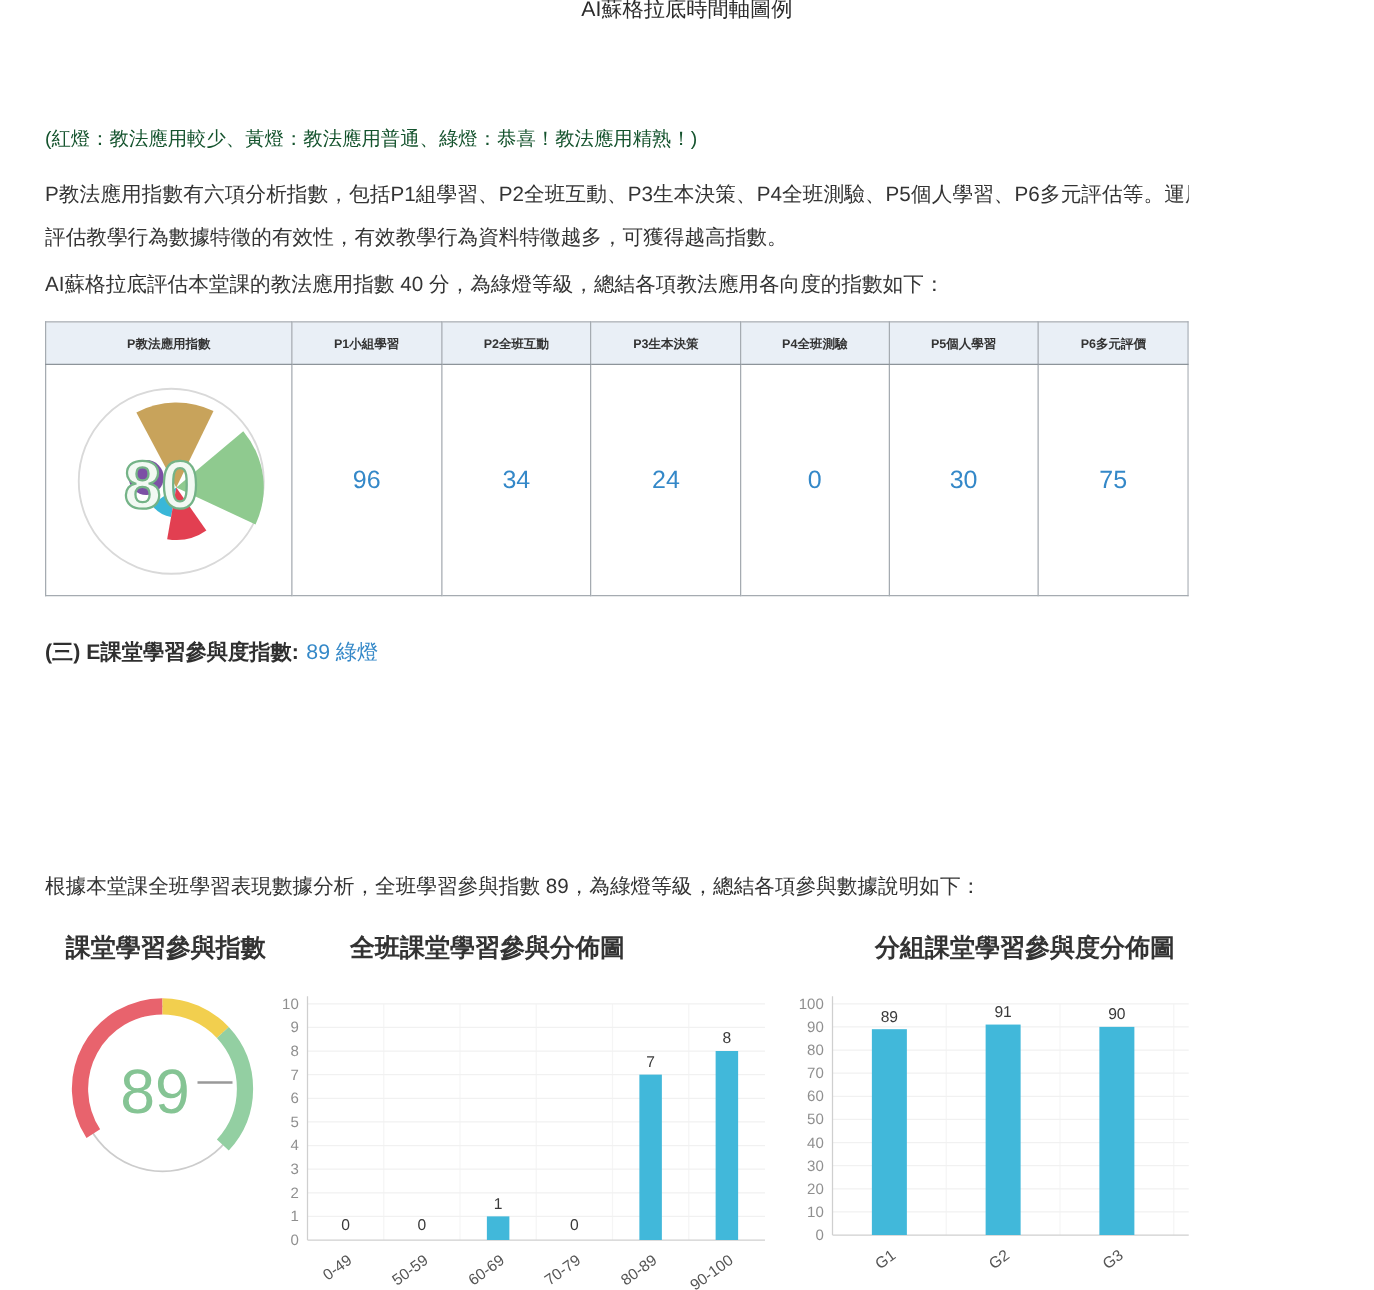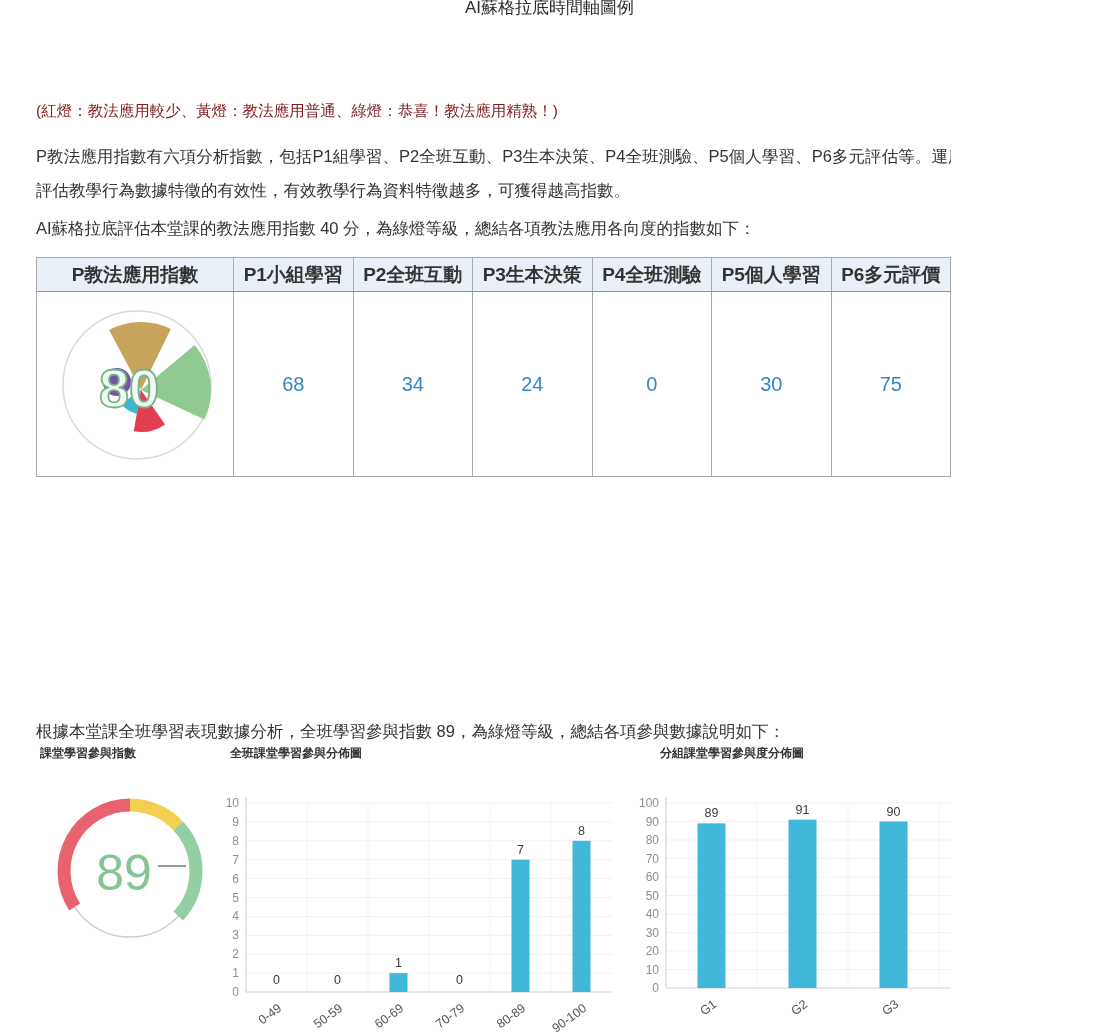--- a/index.html
+++ b/index.html
@@ -4,28 +4,28 @@
 <style>
   *{margin:0;padding:0;box-sizing:border-box}
   html,body{background:#fff}
   body{width:1099px;height:1032px;font-family:"Liberation Sans","DejaVu Sans",sans-serif;color:#333;overflow:hidden}
   #page{position:relative;width:951px;height:1032px;background:#fff;overflow:hidden}
   .abs{position:absolute}
   svg{overflow:visible;display:block}
   .doc-title{position:absolute;top:-4px;left:0;width:1099px;text-align:center;font-size:17px;color:#2b2b2b;font-weight:400}
   .h2{position:absolute;left:36px;font-size:17.5px;color:#2f2f2f;font-weight:600;white-space:nowrap}
   .h2 .blue{color:#3488c8;font-weight:600;margin-left:9px}
-  .note{position:absolute;left:36px;font-size:15.5px;color:#7f1d1d;white-space:nowrap}
+  .note{position:absolute;left:36px;font-size:15.5px;color:#14532d;white-space:nowrap}
   .para{position:absolute;left:36px;width:1028px;font-size:16.5px;line-height:34px;color:#333;text-align:justify}
   table{position:absolute;left:36px;top:257px;border-collapse:collapse;table-layout:fixed;background:#fff}
   th,td{border:1px solid #a5abb1;text-align:center;vertical-align:middle}
-  th{background:#e9eff6;height:34px;font-size:19px;font-weight:600;color:#333;border-bottom-color:#8d949a}
+  th{background:#e9eff6;height:34px;font-size:10px;font-weight:600;color:#333;border-bottom-color:#8d949a}
   td{height:184px;font-size:20px;color:#3488c8;background:#fff}
   td.rose-cell{padding:0}
-  .chart-title{position:absolute;font-size:12px;font-weight:600;color:#333;white-space:nowrap}
+  .chart-title{position:absolute;text-align:center;font-size:20px;font-weight:600;color:#333;white-space:nowrap}
 </style>
 </head>
 <body>
 
 <div id="page">
 
   <div class="doc-title">AI蘇格拉底時間軸圖例</div>
 
 
   <div class="note" style="top:101px">(紅燈：教法應用較少、黃燈：教法應用普通、綠燈：恭喜！教法應用精熟！)</div>
@@ -60,32 +60,35 @@
           <svg id="rose-svg" width="196" height="184">
               <circle cx="100" cy="93" r="74" fill="#ffffff" stroke="#d9d9d9" stroke-width="1.5"></circle>
               <path d="M 104 98 L 72.07593373055944 37.959563685592954 A 68 68 0 0 1 133.80923798165728 36.88200485165664 Z" fill="#c8a35b"></path>
               <path d="M 104 98 L 157.62311101832847 53.00486732194225 A 70 70 0 0 1 167.4415450925655 127.58327832184897 Z" fill="#8fca8f"></path>
               <circle cx="80" cy="90" r="14" fill="#7c50a5"></circle>
               <path d="M 104 98 L 99.83244373599368 121.63538607229299 A 24 24 0 0 1 84.3403509370642 111.76583447242511 Z" fill="#39b7d8"></path>
               <path d="M 104 98 L 128.09021032674394 132.40438586013767 A 42 42 0 0 1 96.70677653798893 139.36192562651274 Z" fill="#e23f51"></path>
               <text x="92" y="96" text-anchor="middle" dominant-baseline="central" font-size="54" font-weight="bold" fill="#f2f9f3" stroke="#74b387" stroke-width="1.8">80</text>
             </svg>
         </td>
-        <td>68</td>
+        <td>96</td>
         <td>34</td>
         <td>24</td>
         <td>0</td>
         <td>30</td>
         <td>75</td>
       </tr>
     </tbody>
   </table>
 
+  <div class="h2" style="top:510px;font-size:17px">
+    <span>(三) E課堂學習參與度指數:</span><span class="blue" style="margin-left:6px;font-weight:400">89 綠燈</span>
+  </div>
 
-  <p class="para" style="top:714px">根據本堂課全班學習表現數據分析，全班學習參與指數 89，為綠燈等級，總結各項參與數據說明如下：</p>
+  <p class="para" style="top:692px">根據本堂課全班學習表現數據分析，全班學習參與指數 89，為綠燈等級，總結各項參與數據說明如下：</p>
 
   <div class="chart-title" style="left:40px;top:745px;width:185px">課堂學習參與指數</div>
   <div class="chart-title" style="left:230px;top:745px;width:320px">全班課堂學習參與分佈圖</div>
   <div class="chart-title" style="left:660px;top:745px;width:320px">分組課堂學習參與度分佈圖</div>
 
   <svg id="gauge-svg" class="abs" style="left:40px;top:782px" width="185" height="190">
       <circle cx="90" cy="89" r="66" fill="none" stroke="#cccccc" stroke-width="1.4"></circle>
       <path d="M 34.647742515602005 124.94617631099177 A 66 66 0 0 1 89.99999999999999 23" fill="none" stroke="#e8636d" stroke-width="13"></path>
       <path d="M 90 23 A 66 66 0 0 1 138.26934430686526 43.9881082358751" fill="none" stroke="#f2cf4e" stroke-width="13"></path>
       <path d="M 138.26934430686526 43.9881082358751 A 66 66 0 0 1 138.26934430686526 134.0118917641249" fill="none" stroke="#93cfa2" stroke-width="13"></path>

